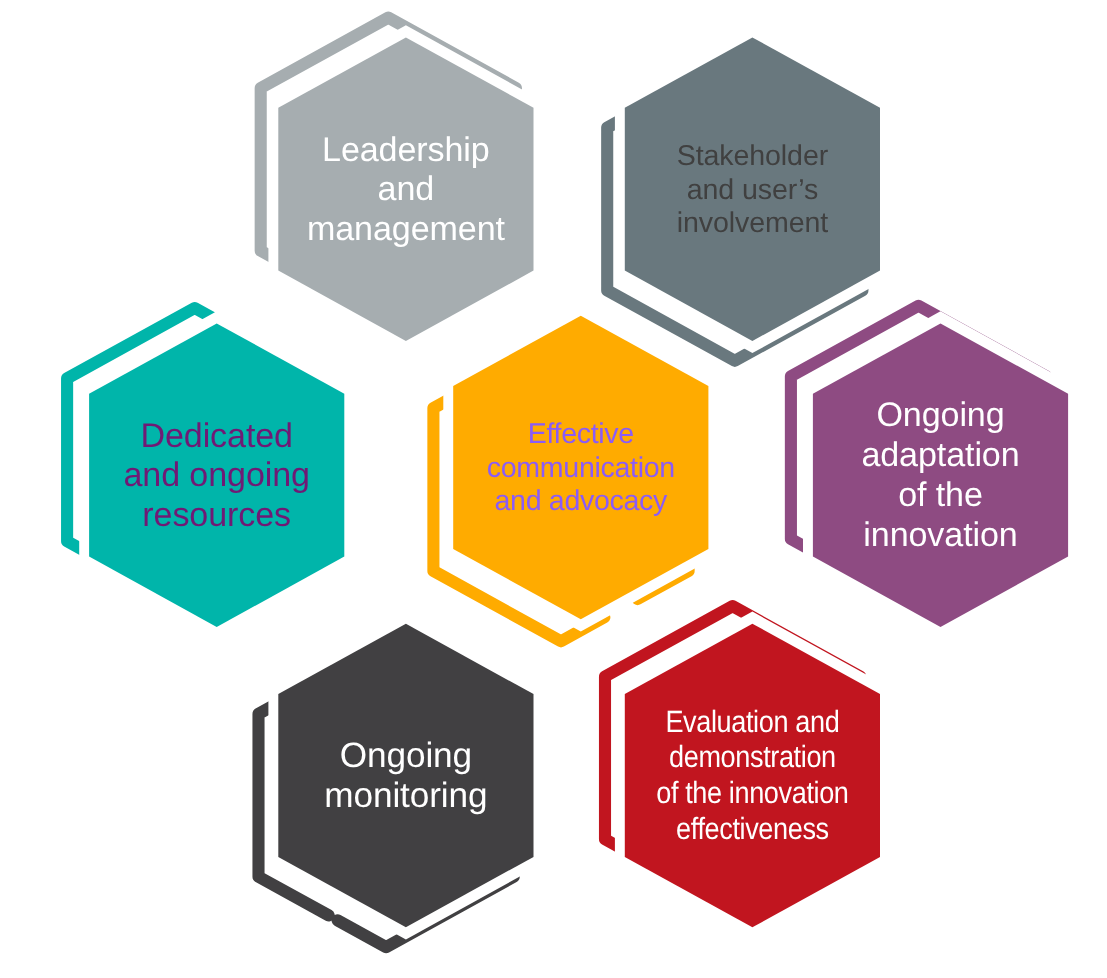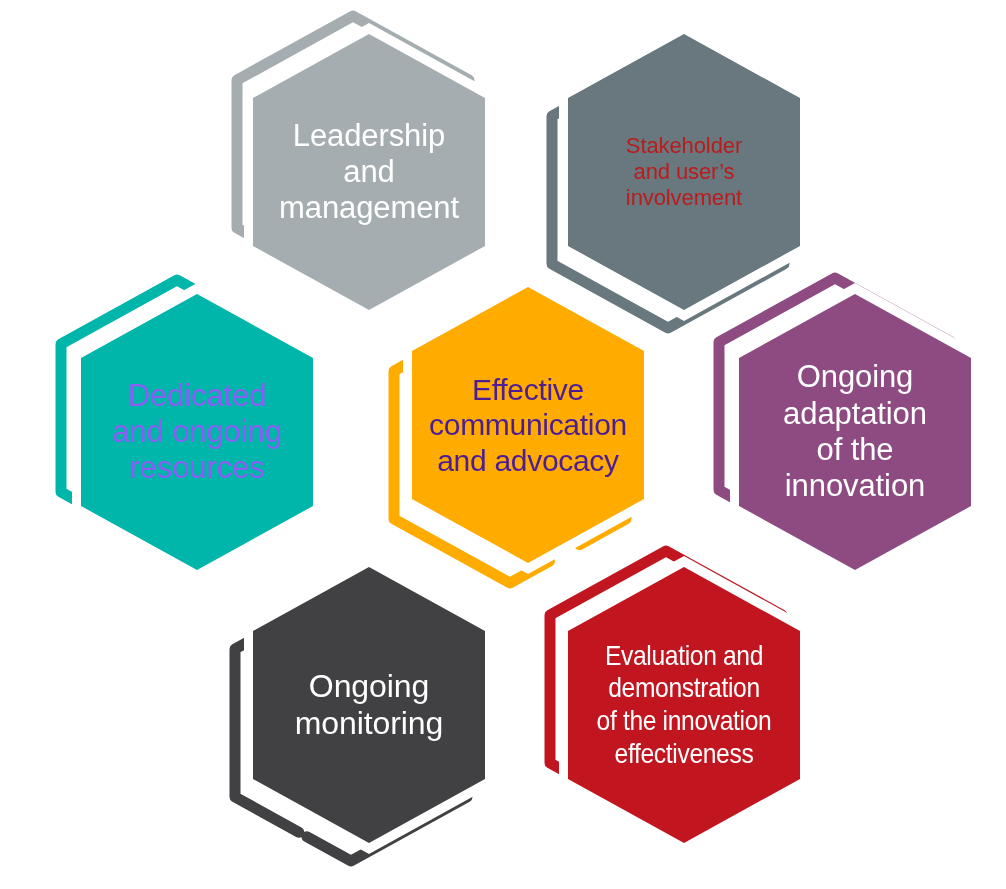--- a/index.html
+++ b/index.html
@@ -67,49 +67,49 @@
     <div class="hexcell" style="left: 684px; top: 172px;">
       <svg width="592" height="636" viewBox="-296 -318 592 636" style="left: -296px; top: -318px;">
         <path d="M -63.8 -102.8 L -116.0 -74.0 L -116.0 74.0 L 0.0 138.0 L 116.0 74.0 L 116.0 -74.0 L 0.0 -138.0 L -48.7 -111.1" fill="none" stroke="#69787E" stroke-width="11" stroke-linecap="round" stroke-linejoin="round" transform="translate(-16,18)"></path>
       </svg>
       <svg width="592" height="636" viewBox="-296 -318 592 636" style="left: -296px; top: -318px;">
         <polygon points="0,-149 125,-80 125,80 0,149 -125,80 -125,-80" fill="#ffffff"></polygon>
       </svg>
       <svg width="240" height="284" viewBox="-120 -142 240 284" style="left: -120px; top: -142px;">
         <polygon points="0,-138 116,-74 116,74 0,138 -116,74 -116,-74" fill="#69787E"></polygon>
       </svg>
-      <div class="hexlabel" style="left: -130px; top: -138px; width: 260px; height: 276px; font-size: 22px; color: #b91c1c;">Stakeholder
+      <div class="hexlabel" style="left: -130px; top: -138px; width: 260px; height: 276px; font-size: 26px; color: #404040;">Stakeholder
 and user’s
 involvement</div>
     </div>
     <div class="hexcell" style="left: 197px; top: 432px;">
       <svg width="592" height="636" viewBox="-296 -318 592 636" style="left: -296px; top: -318px;">
         <path d="M 39.4 116.2 L 0.0 138.0 L -116.0 74.0 L -116.0 -74.0 L 0.0 -138.0 L 116.0 -74.0 L 116.0 74.0 L 69.6 99.6" fill="none" stroke="#00B5AA" stroke-width="11" stroke-linecap="round" stroke-linejoin="round" transform="translate(-20,-14)"></path>
       </svg>
       <svg width="592" height="636" viewBox="-296 -318 592 636" style="left: -296px; top: -318px;">
         <polygon points="0,-149 125,-80 125,80 0,149 -125,80 -125,-80" fill="#ffffff"></polygon>
       </svg>
       <svg width="240" height="284" viewBox="-120 -142 240 284" style="left: -120px; top: -142px;">
         <polygon points="0,-138 116,-74 116,74 0,138 -116,74 -116,-74" fill="#00B5AA"></polygon>
       </svg>
-      <div class="hexlabel" style="left: -130px; top: -138px; width: 260px; height: 276px; font-size: 31px; color: #8b5cf6;">Dedicated
+      <div class="hexlabel" style="left: -130px; top: -138px; width: 260px; height: 276px; font-size: 31px; color: #701a75;">Dedicated
 and ongoing
 resources</div>
     </div>
     <div class="hexcell" style="left: 528px; top: 425px;">
       <svg width="592" height="636" viewBox="-296 -318 592 636" style="left: -296px; top: -318px;">
         <path d="M 39.4 116.2 L 0.0 138.0 L -116.0 74.0 L -116.0 -74.0 L 0.0 -138.0 L 116.0 -74.0 L 116.0 74.0 L 69.6 99.6" fill="none" stroke="#FFAB00" stroke-width="11" stroke-linecap="round" stroke-linejoin="round" transform="translate(-18,20)"></path>
       </svg>
       <svg width="592" height="636" viewBox="-296 -318 592 636" style="left: -296px; top: -318px;">
         <polygon points="0,-149 125,-80 125,80 0,149 -125,80 -125,-80" fill="#ffffff"></polygon>
       </svg>
       <svg width="240" height="284" viewBox="-120 -142 240 284" style="left: -120px; top: -142px;">
         <polygon points="0,-138 116,-74 116,74 0,138 -116,74 -116,-74" fill="#FFAB00"></polygon>
       </svg>
-      <div class="hexlabel wide" style="left: -130px; top: -138px; width: 260px; height: 276px; font-size: 30px; color: #4c1d95;">Effective
+      <div class="hexlabel wide" style="left: -130px; top: -138px; width: 260px; height: 276px; font-size: 26px; color: #8b5cf6;">Effective
 communication
 and advocacy</div>
     </div>
     <div class="hexcell" style="left: 855px; top: 432px;">
       <svg width="592" height="636" viewBox="-296 -318 592 636" style="left: -296px; top: -318px;">
         <path d="M 116.0 -47.4 L 116.0 -74.0 L 0.0 -138.0 L -116.0 -74.0 L -116.0 74.0 L 0.0 138.0 L 116.0 74.0 L 116.0 32.6" fill="none" stroke="#8E4B82" stroke-width="11" stroke-linecap="round" stroke-linejoin="round" transform="translate(-20,-16)"></path>
       </svg>
       <svg width="592" height="636" viewBox="-296 -318 592 636" style="left: -296px; top: -318px;">
         <polygon points="0,-149 125,-80 125,80 0,149 -125,80 -125,-80" fill="#ffffff"></polygon>
       </svg>

